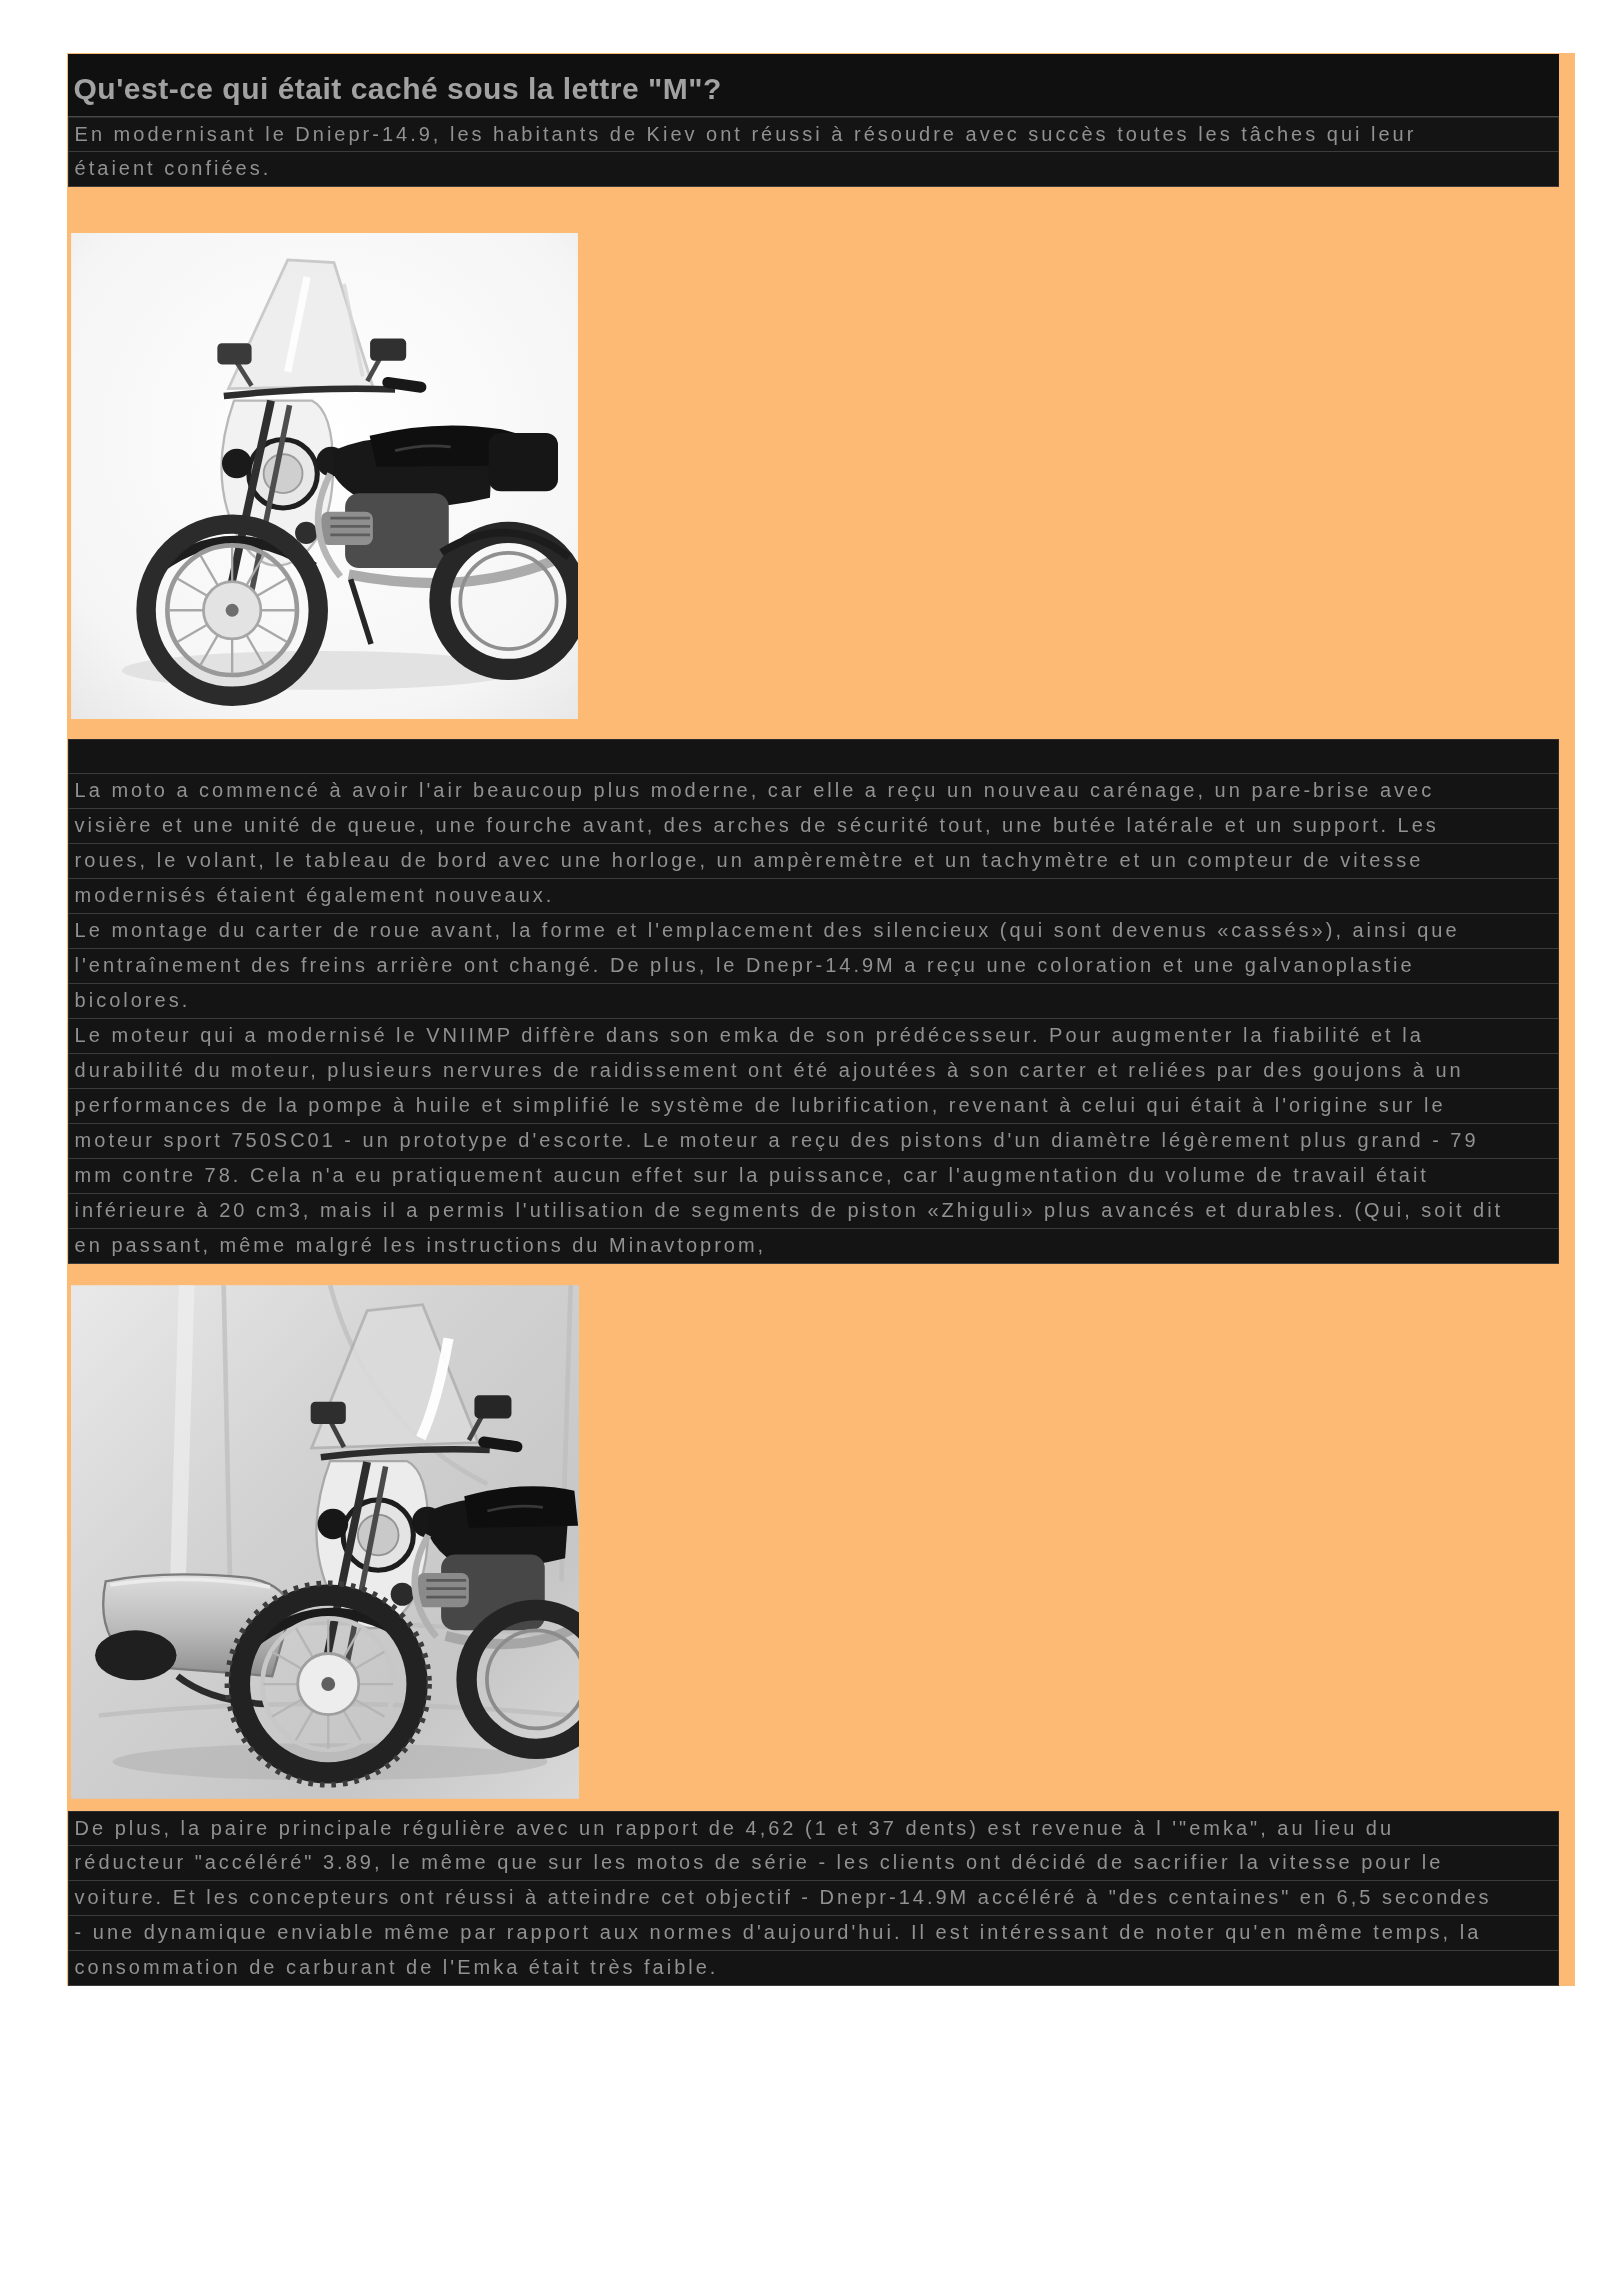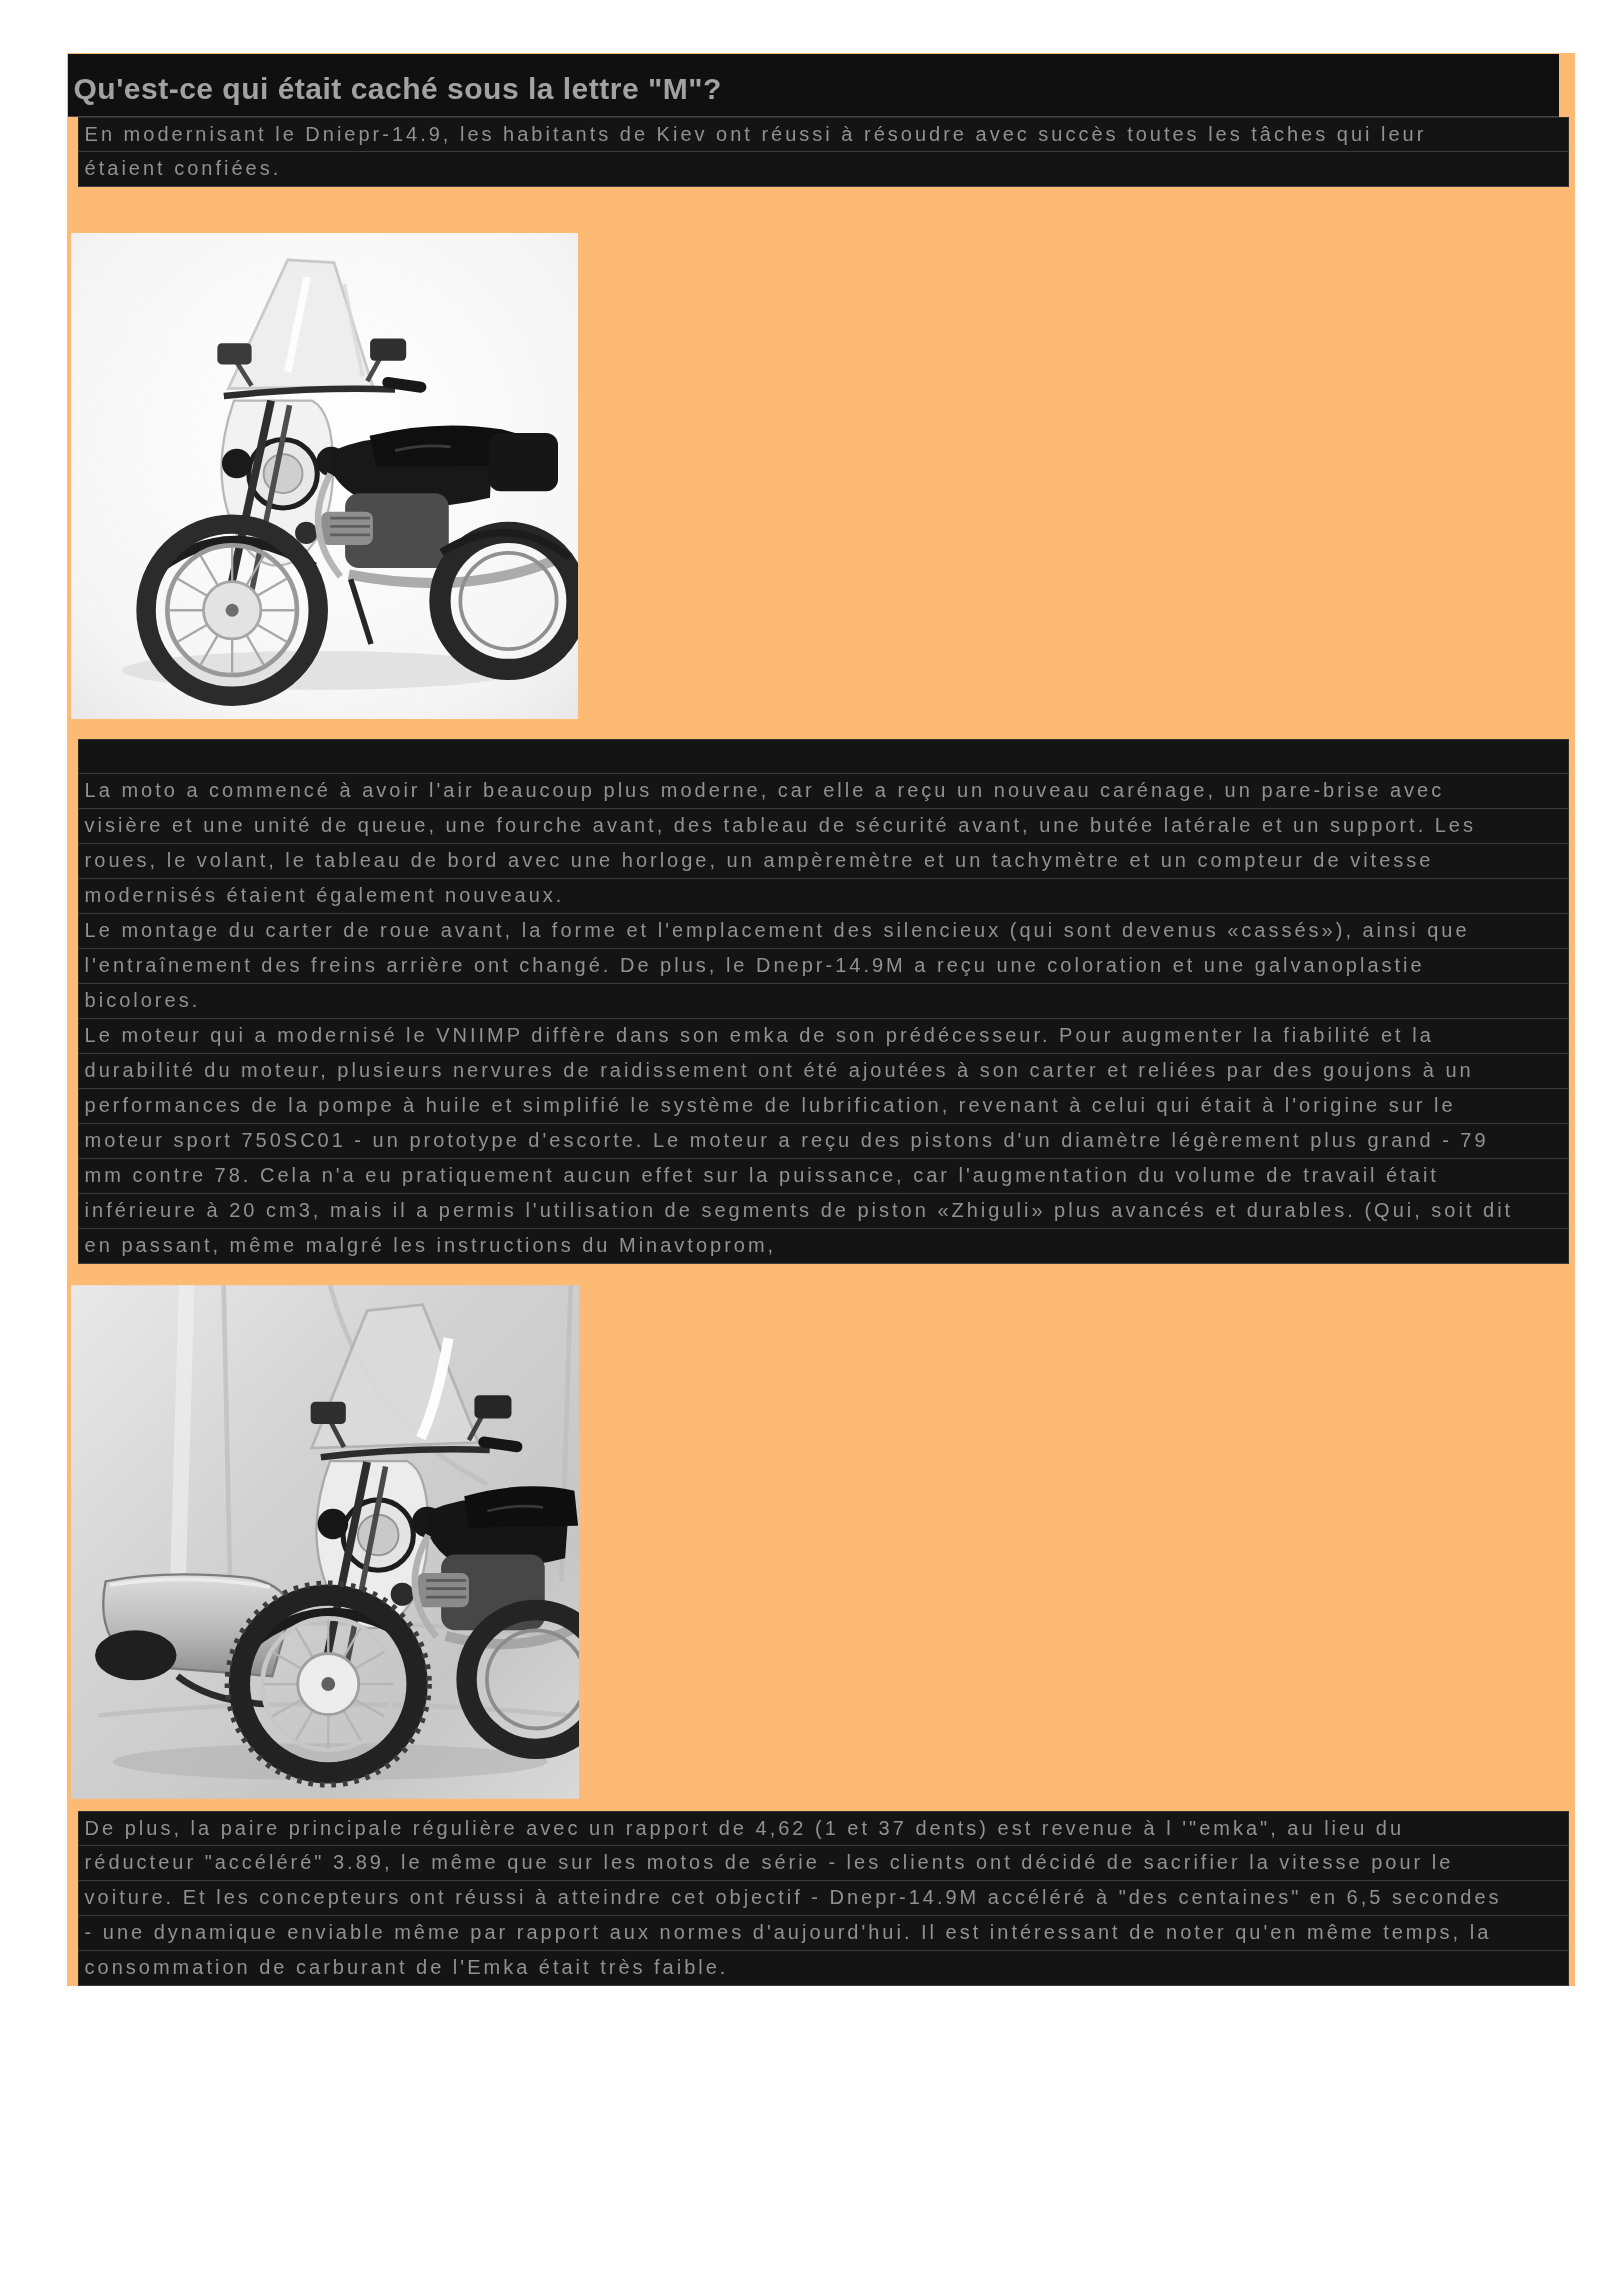--- a/index.html
+++ b/index.html
@@ -15,21 +15,21 @@
   .title-row{
     margin-left:0.9px;width:1491px;box-sizing:border-box;
     height:63px;line-height:69px;
     padding-left:5.6px;
     background:#101010;
     border-bottom:1.4px solid #474747;
     font-size:30px;font-weight:bold;color:#a2a2a2;
     letter-spacing:0.5px;white-space:nowrap;overflow:hidden;
   }
   .row{
-    margin-left:11px;width:1491px;box-sizing:border-box;
+    margin-left:1px;width:1491px;box-sizing:border-box;
     height:35px;line-height:33px;
     padding-left:5.6px;
     background:#141414;
     border-bottom:1.4px solid #3c3c3c;
     border-left:0.9px solid #2c2c2c;
     border-right:0.9px solid #2c2c2c;
     font-size:20px;color:#919191;letter-spacing:3px;
     white-space:nowrap;overflow:hidden;
   }
   .row.first{border-top:0.9px solid #2c2c2c;}
@@ -123,21 +123,21 @@
       </g>
       <circle cx="348" cy="815" r="62" fill="#e3e3e3" stroke="#a6a6a6" stroke-width="6"></circle>
       <circle cx="348" cy="815" r="14" fill="#6d6d6d"></circle>
     </g>
   </svg>
 
   <div class="row spacer-row first"></div>
 
   <div>
     <div class="row"><span>La moto a commencé à avoir l'air beaucoup plus moderne, car elle a reçu un nouveau carénage, un pare-brise avec</span></div>
-    <div class="row"><span>visière et une unité de queue, une fourche avant, des tableau de sécurité avant, une butée latérale et un support.  Les</span></div>
+    <div class="row"><span>visière et une unité de queue, une fourche avant, des arches de sécurité tout, une butée latérale et un support.  Les</span></div>
     <div class="row"><span>roues, le volant, le tableau de bord avec une horloge, un ampèremètre et un tachymètre et un compteur de vitesse</span></div>
     <div class="row"><span>modernisés étaient également nouveaux.</span></div>
     <div class="row"><span>Le montage du carter de roue avant, la forme et l'emplacement des silencieux (qui sont devenus «cassés»), ainsi que</span></div>
     <div class="row"><span>l'entraînement des freins arrière ont changé. De plus, le Dnepr-14.9M a reçu une coloration et une galvanoplastie</span></div>
     <div class="row"><span>bicolores.</span></div>
     <div class="row"><span>Le moteur qui a modernisé le VNIIMP diffère dans son emka de son prédécesseur.  Pour augmenter la fiabilité et la</span></div>
     <div class="row"><span>durabilité du moteur, plusieurs nervures de raidissement ont été ajoutées à son carter et reliées par des goujons à un</span></div>
     <div class="row"><span>performances de la pompe à huile et simplifié le système de lubrification, revenant à celui qui était à l'origine sur le</span></div>
     <div class="row"><span>moteur sport 750SC01 - un prototype d'escorte.  Le moteur a reçu des pistons d'un diamètre légèrement plus grand - 79</span></div>
     <div class="row"><span>mm contre 78. Cela n'a eu pratiquement aucun effet sur la puissance, car l'augmentation du volume de travail était</span></div>

